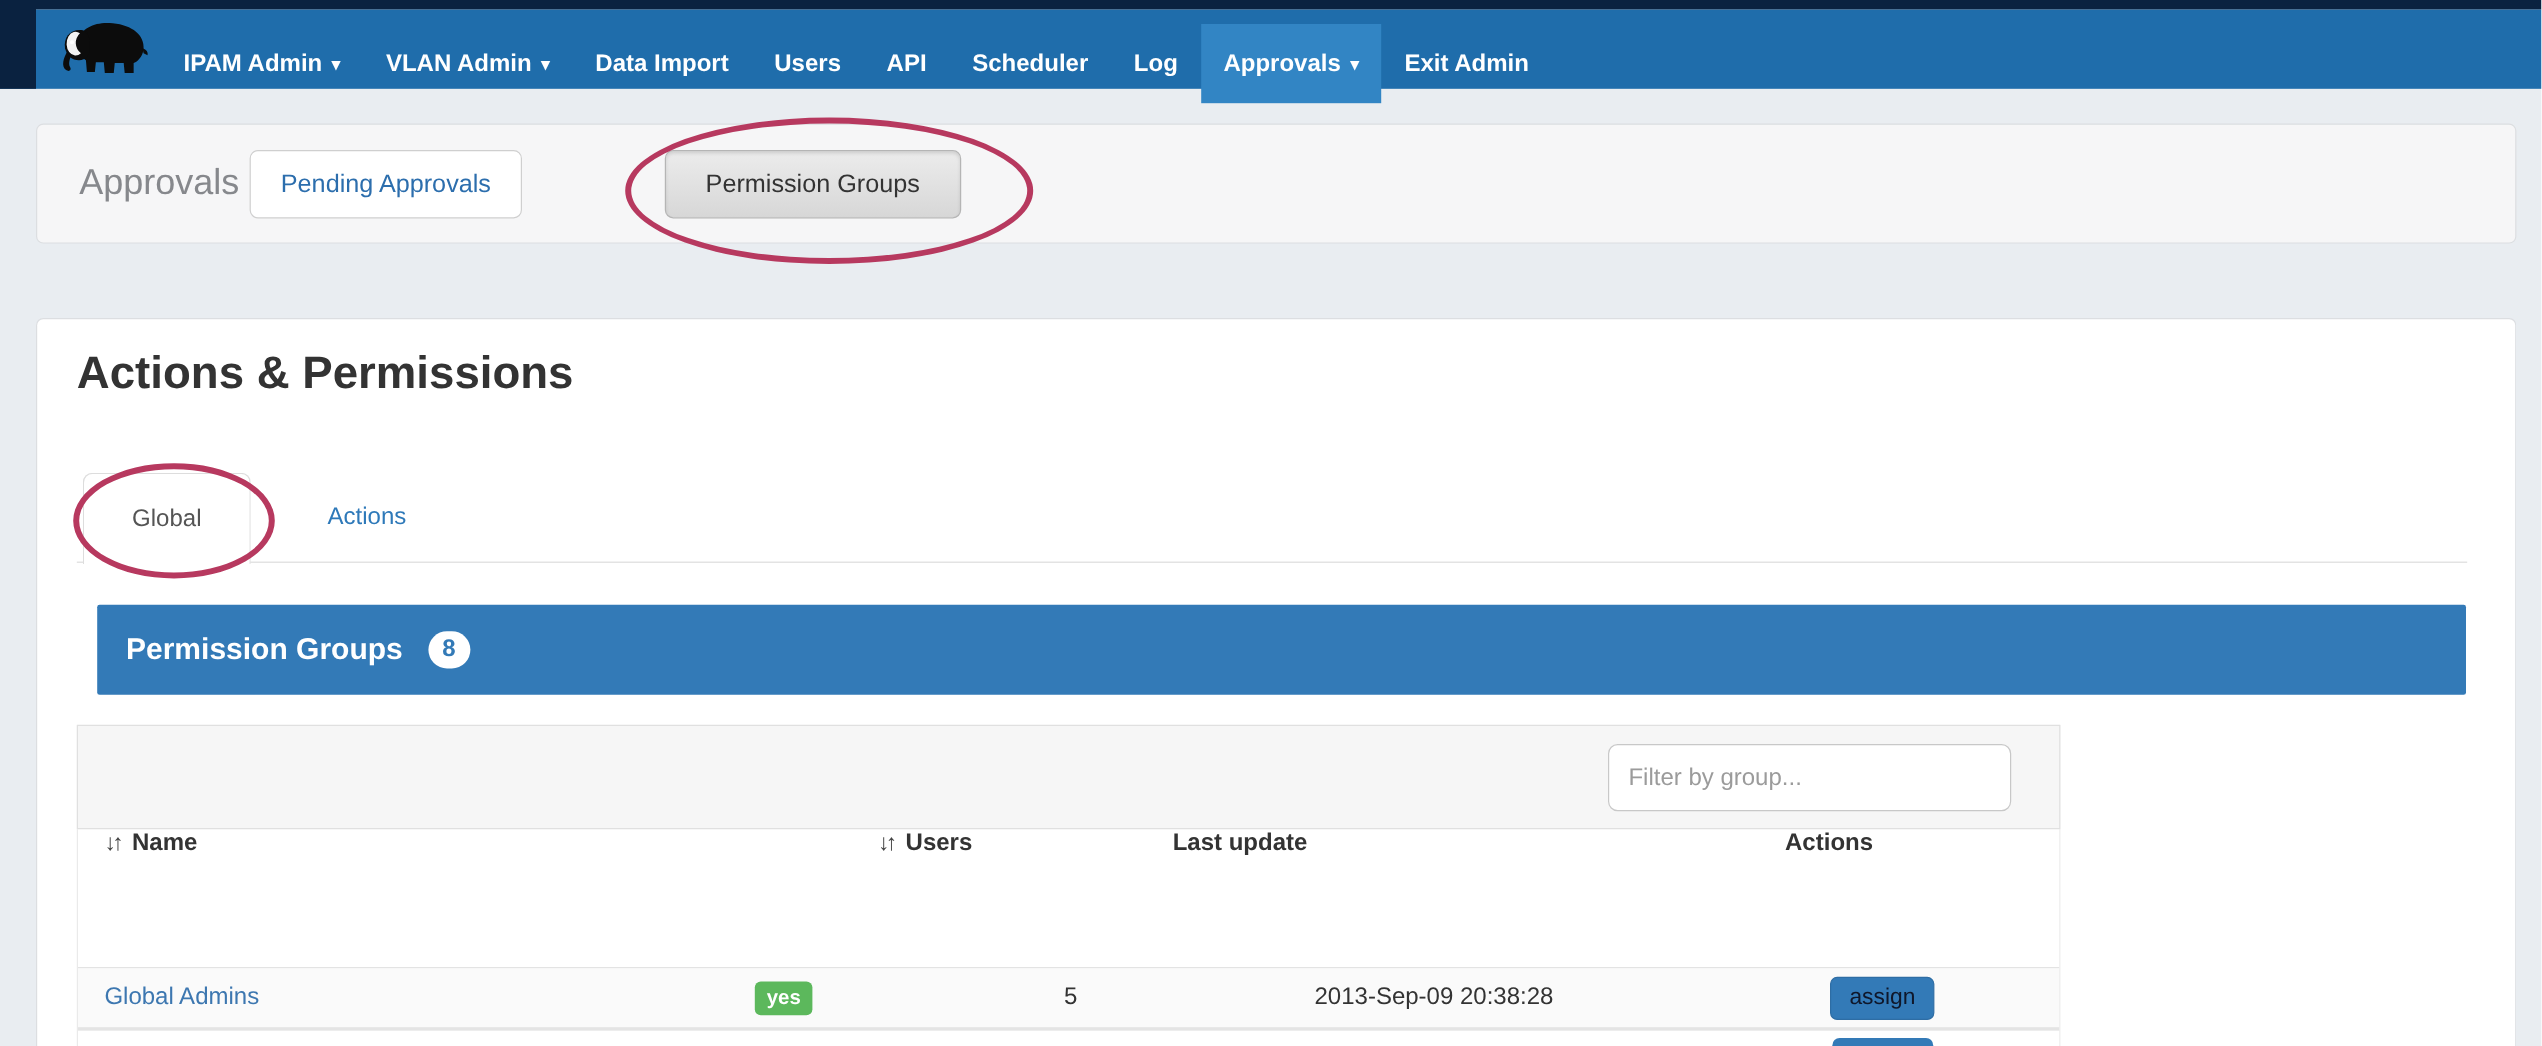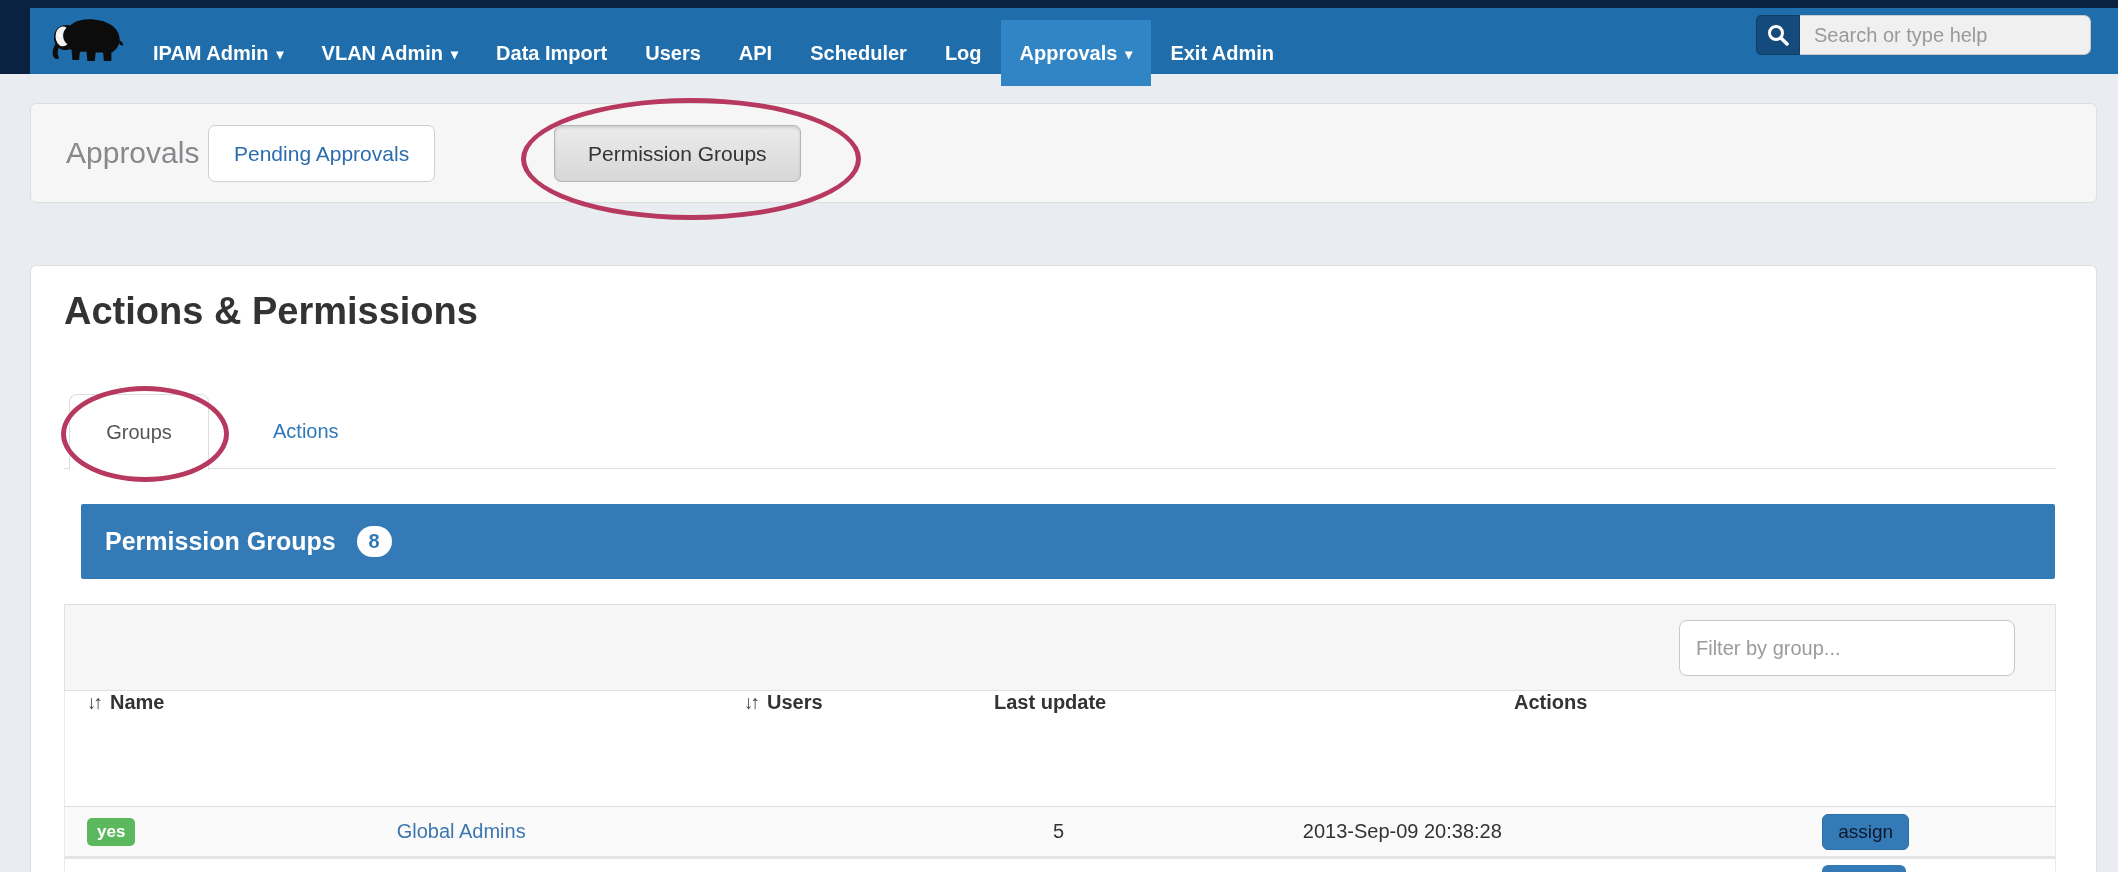--- a/index.html
+++ b/index.html
@@ -33,21 +33,21 @@
   .main-panel{position:absolute;left:30px;top:265px;width:2067px;height:607px;background:#fff;border:1px solid #dcdee1;border-bottom:none;border-radius:6px 6px 0 0;box-sizing:border-box;overflow:hidden;}
   .section-heading{position:absolute;left:33px;top:24px;margin:0;font-size:38px;font-weight:bold;color:#333;}
   .tabline{position:absolute;left:33px;top:202px;width:1992px;border-bottom:1px solid #ddd;z-index:1;}
   .tab-active{position:absolute;left:38px;top:128px;width:140px;height:76px;line-height:74px;text-align:center;background:#fff;border:1px solid #ddd;border-bottom:none;border-radius:8px 8px 0 0;color:#555;font-size:20px;z-index:2;box-sizing:border-box;cursor:pointer;}
   .tab-link{position:absolute;left:212px;top:128px;line-height:74px;padding:0 30px;color:#2e79b9;font-size:20px;z-index:2;cursor:pointer;text-decoration:none;}
   .e2{left:30px;top:120px;width:158px;height:86px;z-index:3;}
 
   .panel-heading{position:absolute;left:50px;top:238px;width:1974px;height:75px;background:#337ab7;border-radius:2px;line-height:75px;padding-left:24px;box-sizing:border-box;color:#fff;font-size:25px;font-weight:bold;}
   .badge{display:inline-block;background:#fff;color:#337ab7;font-size:20px;font-weight:bold;line-height:normal;padding:4px 12px;border-radius:16px;margin-left:14px;vertical-align:2px;}
 
-  .table-area{position:absolute;left:33px;top:338px;width:1992px;bottom:0;box-sizing:border-box;}
+  .table-area{position:absolute;left:33px;top:338px;width:1653px;bottom:0;box-sizing:border-box;}
   .toolbar{position:relative;height:87px;background:#f6f6f6;border:1px solid #e0e0e0;box-sizing:border-box;}
   .filter{position:absolute;right:40px;top:15px;width:336px;height:56px;box-sizing:border-box;border:1px solid #c8c8c8;border-radius:8px;padding:0 16px;font-size:20px;color:#444;font-family:"Liberation Sans",sans-serif;outline:none;background:#fff;}
   .filter::placeholder{color:#9b9b9b;}
   .tbl{border-left:1px solid #eaeaea;border-right:1px solid #eaeaea;}
   .thead{display:flex;height:116px;align-items:flex-start;border-bottom:1px solid #ddd;box-sizing:border-box;background:#fff;}
   .th{font-weight:bold;font-size:20px;color:#333;padding:0 0 16px 22px;box-sizing:border-box;white-space:nowrap;}
   .sort{font-size:19px;letter-spacing:-3px;margin-right:10px;color:#444;cursor:pointer;}
   .c1{width:657px;}.c2{width:310px;}.c3{width:250px;}.c4{width:520px;}.c5{width:255px;}
   .trow{display:flex;align-items:center;height:52px;background:#fafafa;border-bottom:3px solid #e4e4e4;box-sizing:border-box;font-size:20px;color:#333;}
   .td{padding-left:22px;box-sizing:border-box;white-space:nowrap;}
@@ -78,66 +78,57 @@
       <li><span>IPAM Admin</span><span class="caret">▾</span></li>
       <li><span>VLAN Admin</span><span class="caret">▾</span></li>
       <li><span>Data Import</span></li>
       <li><span>Users</span></li>
       <li><span>API</span></li>
       <li><span>Scheduler</span></li>
       <li><span>Log</span></li>
       <li class="active"><span>Approvals</span><span class="caret">▾</span></li>
       <li><span>Exit Admin</span></li>
     </ul>
-    <div class="search-wrap">
-      <button class="search-btn">
-        <svg width="22" height="22" viewBox="0 0 22 22">
-          <circle cx="9" cy="9" r="6.5" fill="none" stroke="#ffffff" stroke-width="3"></circle>
-          <line x1="14" y1="14" x2="20" y2="20" stroke="#ffffff" stroke-width="3.5" stroke-linecap="round"></line>
-        </svg>
-      </button>
-      <input class="search-input" type="text" placeholder="Search or type help" style="">
-    </div>
   </nav>
   <div class="nav-left-dark"></div>
 
   <section class="approvals-bar">
     <h1 class="approvals-title">Approvals</h1>
     <button class="btn btn-default">Pending Approvals</button>
     <button class="btn btn-pressed">Permission Groups</button>
     <div class="ellipse e1"></div>
   </section>
 
   <section class="main-panel">
     <h2 class="section-heading">Actions &amp; Permissions</h2>
 
     <div class="tabline"></div>
-    <div class="tab-active">Groups</div>
+    <div class="tab-active">Global</div>
     <a class="tab-link">Actions</a>
     <div class="ellipse e2"></div>
 
     <div class="panel-heading">
       <span>Permission Groups</span>
       <span class="badge">8</span>
     </div>
 
     <div class="table-area">
       <div class="toolbar">
         <input class="filter" type="text" placeholder="Filter by group..." style="">
       </div>
       <div class="tbl">
         <div class="thead">
           <div class="th c1"><span class="sort">↓↑</span><span>Name</span></div>
           <div class="th c3"><span class="sort">↓↑</span><span>Users</span></div>
           <div class="th c4"><span>Last update</span></div>
           <div class="th c5"><span>Actions</span></div>
         </div>
         <div class="trow">
+          <div class="td c1"><a class="name-link">Global Admins</a></div>
           <div class="td c2"><span class="label-yes">yes</span></div>
-          <div class="td c1"><a class="name-link">Global Admins</a></div>
           <div class="td c3">5</div>
           <div class="td c4">2013-Sep-09 20:38:28</div>
           <div class="td c5"><button class="assign">assign</button></div>
         </div>
         <div class="trow2">
           <div class="c1"></div>
           <div class="c2"></div>
           <div class="c3"></div>
           <div class="c4"></div>
           <div class="c5">

